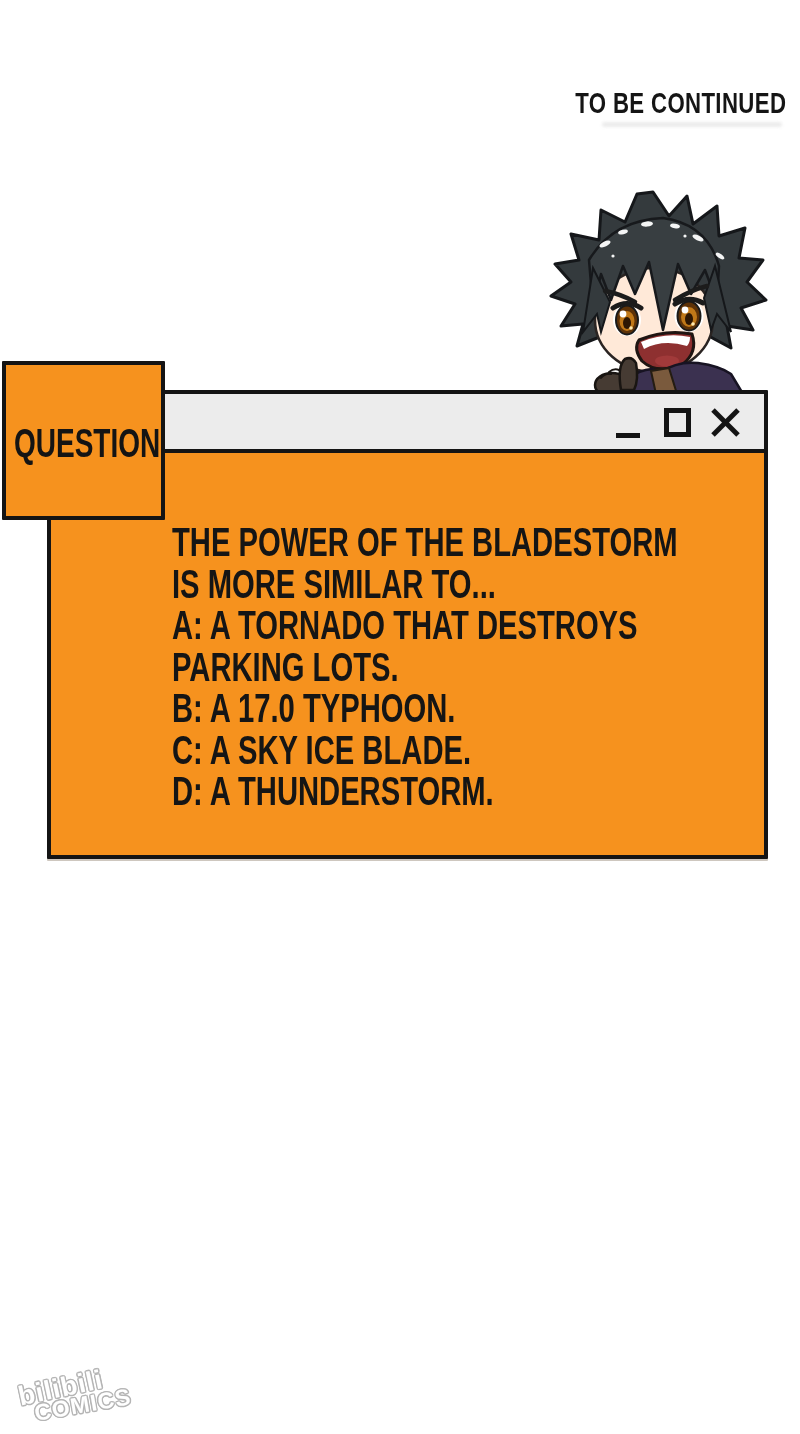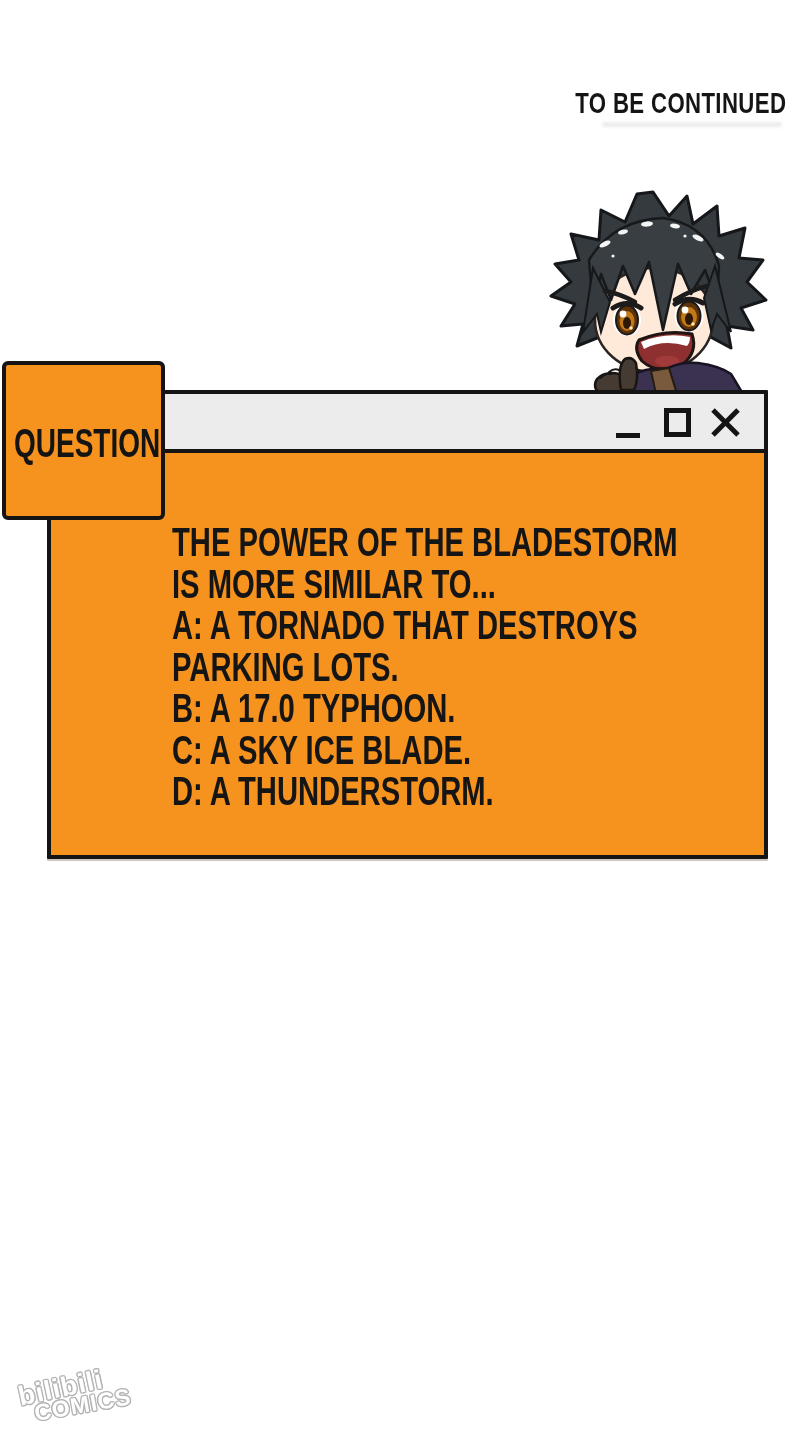--- a/index.html
+++ b/index.html
@@ -41,21 +41,21 @@
   }
   .qtext{
     position:absolute;left:172px;top:506px;z-index:3;
     font-size:40px;font-weight:bold;color:#151515;
     line-height:41.5px;transform:scaleX(.73);transform-origin:left top;
   }
   .qline{white-space:nowrap;}
   .qtab{
     position:absolute;left:2px;top:345px;width:163px;height:159px;
     background:#F6921E;border:4px solid #141414;box-sizing:border-box;
-    z-index:4;border-radius:6px;
+    z-index:4;border-radius:1px;
   }
   .qtab-label{
     position:absolute;left:8px;top:56px;
     font-size:40px;font-weight:bold;color:#141414;
     white-space:nowrap;transform:scaleX(.70);transform-origin:left top;
   }
   
   .logo{
     position:absolute;left:16px;top:1368px;z-index:2;
     transform:rotate(-12deg);transform-origin:left top;

